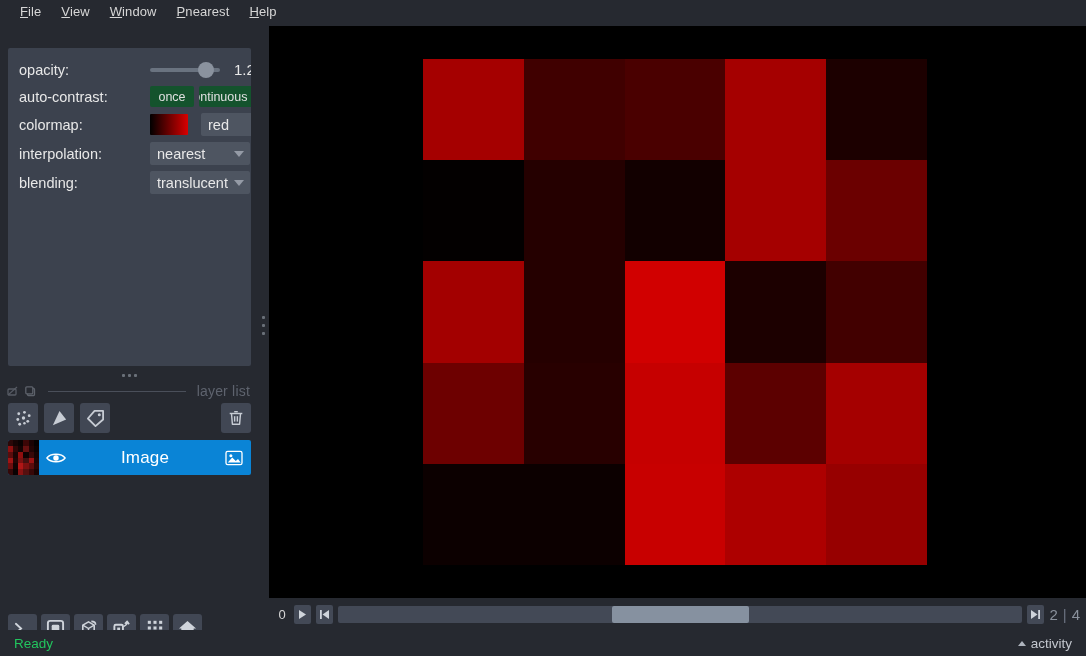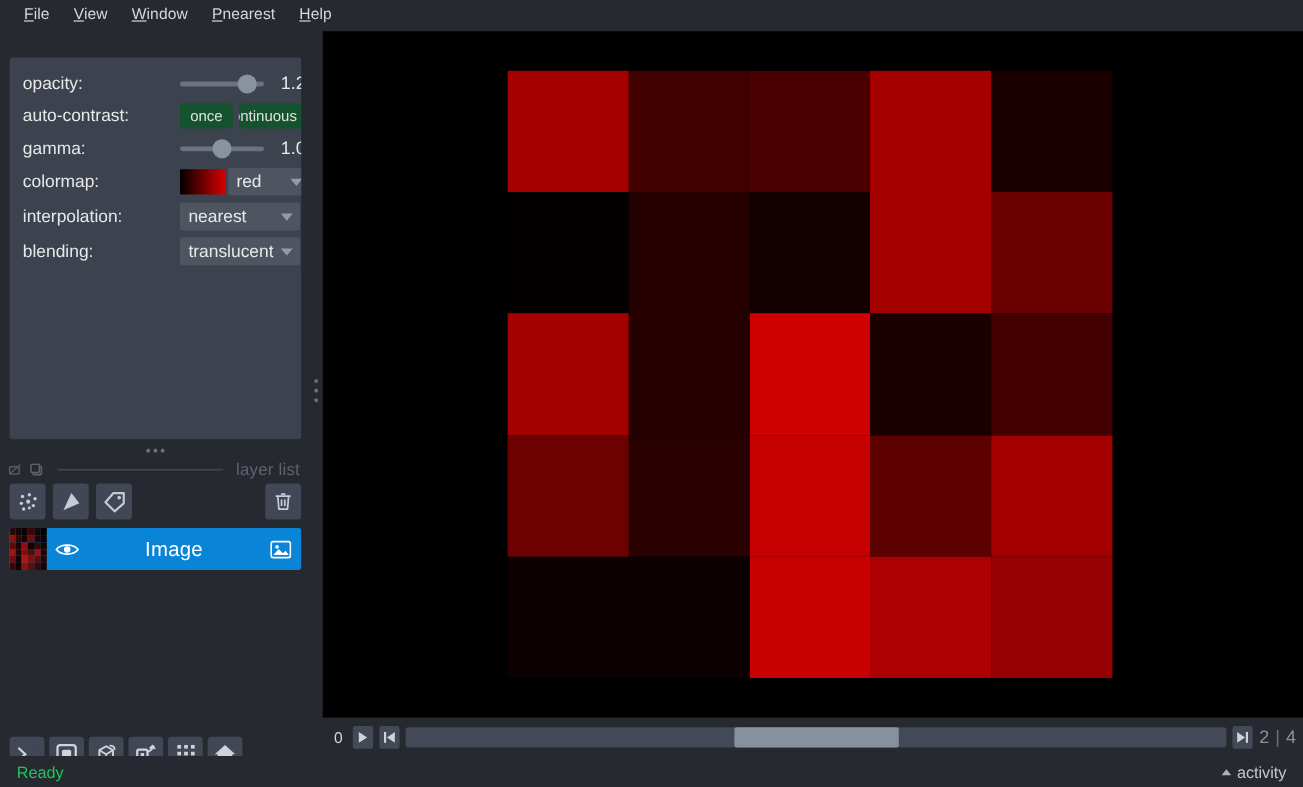--- a/index.html
+++ b/index.html
@@ -245,34 +245,24 @@
 
 
     <div class="ctl-row">
       <div class="ctl-label">auto-contrast:</div>
       <div class="ctl-field" style="gap:5px">
         <div class="pbtn" style="width:44px">once</div>
         <div class="pbtn" style="width:60px;justify-content:flex-start;padding-left:0;text-indent:-12px">continuous</div>
       </div>
     </div>
 
-    <div class="ctl-row">
-      <div class="ctl-label">gamma:</div>
-      <div class="ctl-field">
-        <div class="slider" id="gamma-slider">
-          <div class="groove"></div>
-          <div class="handle" style="left:50%"></div>
-        </div>
-        <span class="num-val">1.0</span>
-      </div>
-    </div>
 
     <div class="ctl-row" style="height:29px">
       <div class="ctl-label">colormap:</div>
-      <div class="ctl-field" style="gap:2px">
+      <div class="ctl-field" style="gap:13px">
         <div id="cmap-swatch" style="background: linear-gradient(to right, rgb(0, 0, 0), rgb(217, 0, 0));"></div>
         <div class="combo" style="width:68px">
           <span class="cval">red</span>
           <span class="arrow">
               <i></i>
             </span>
         </div>
       </div>
     </div>
 

